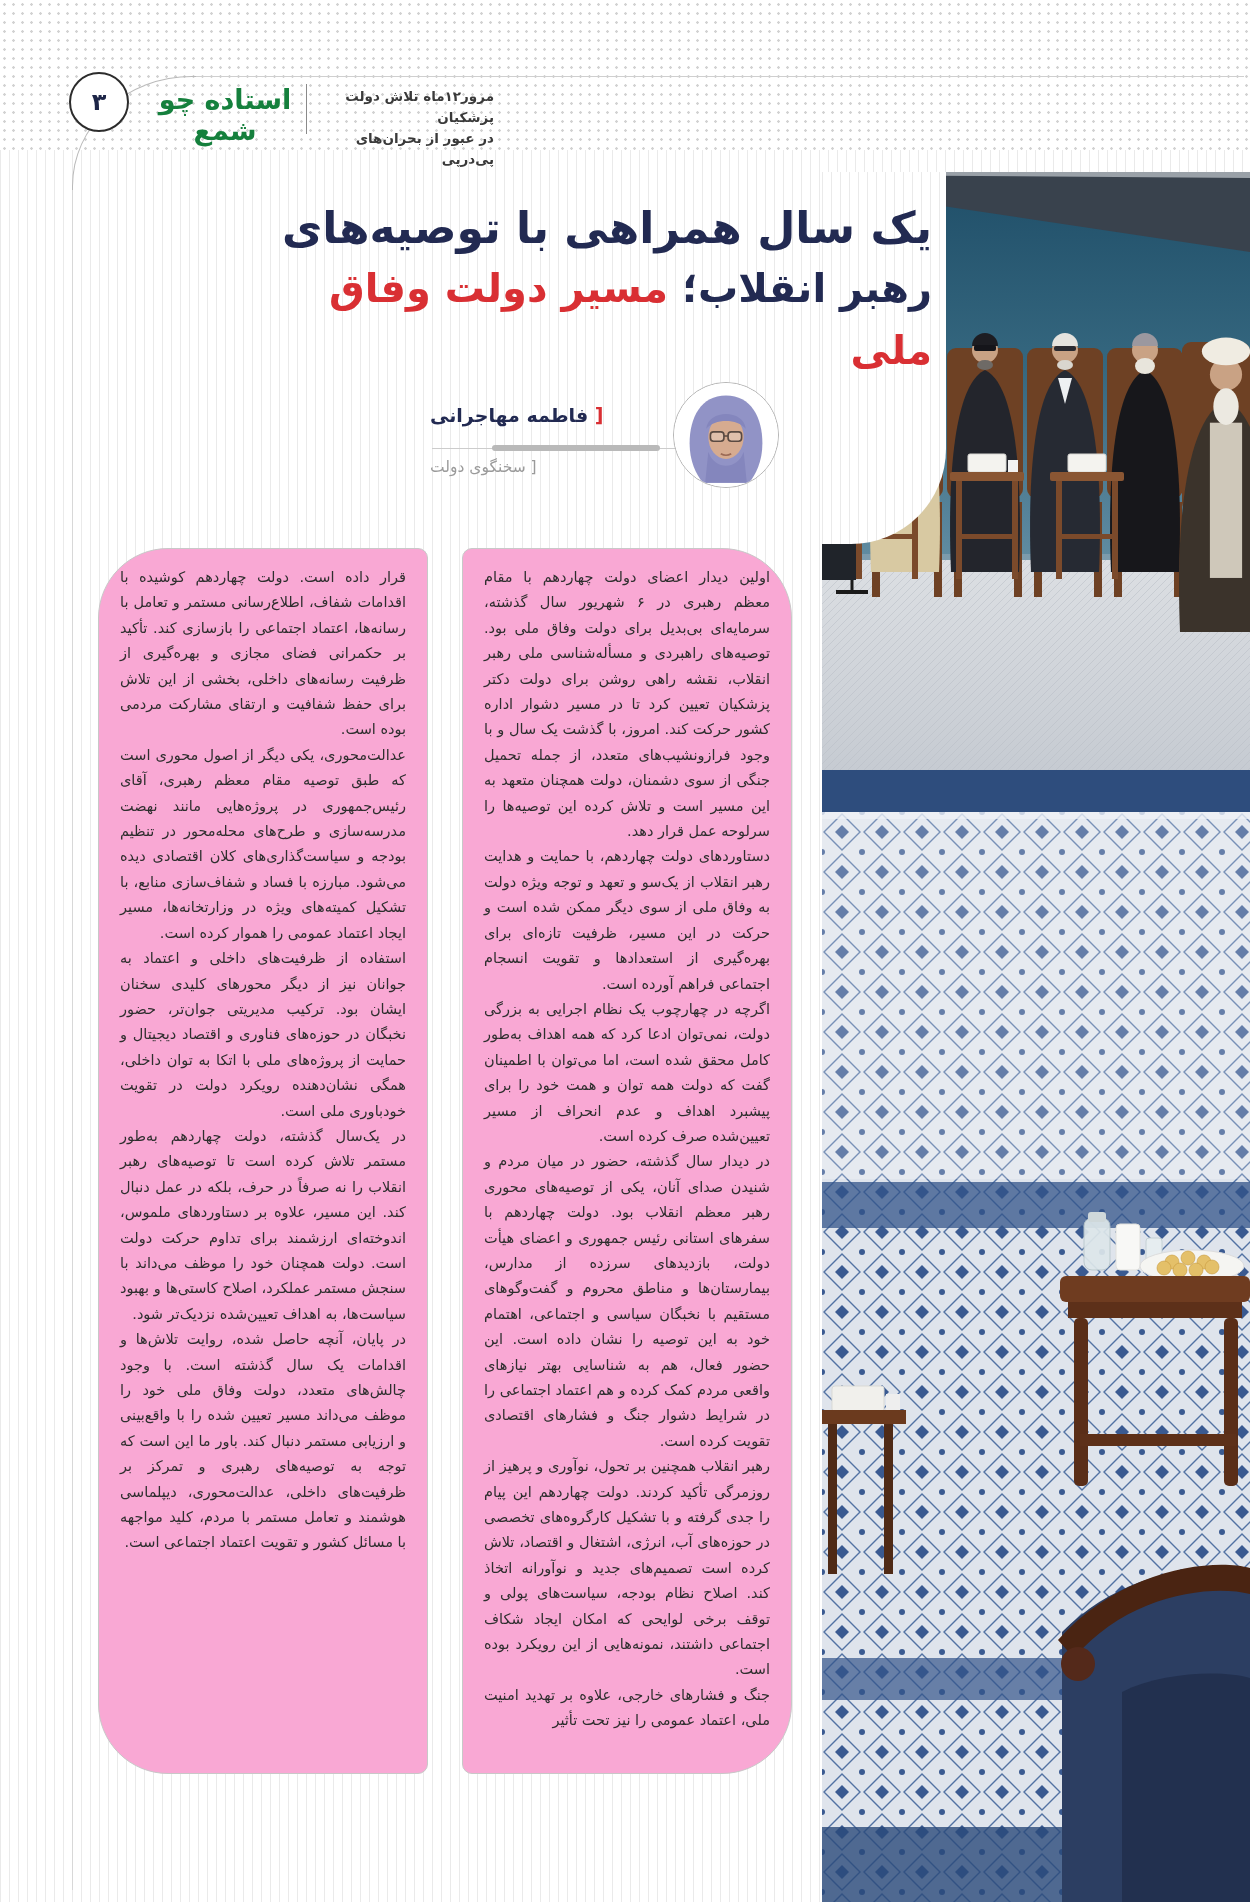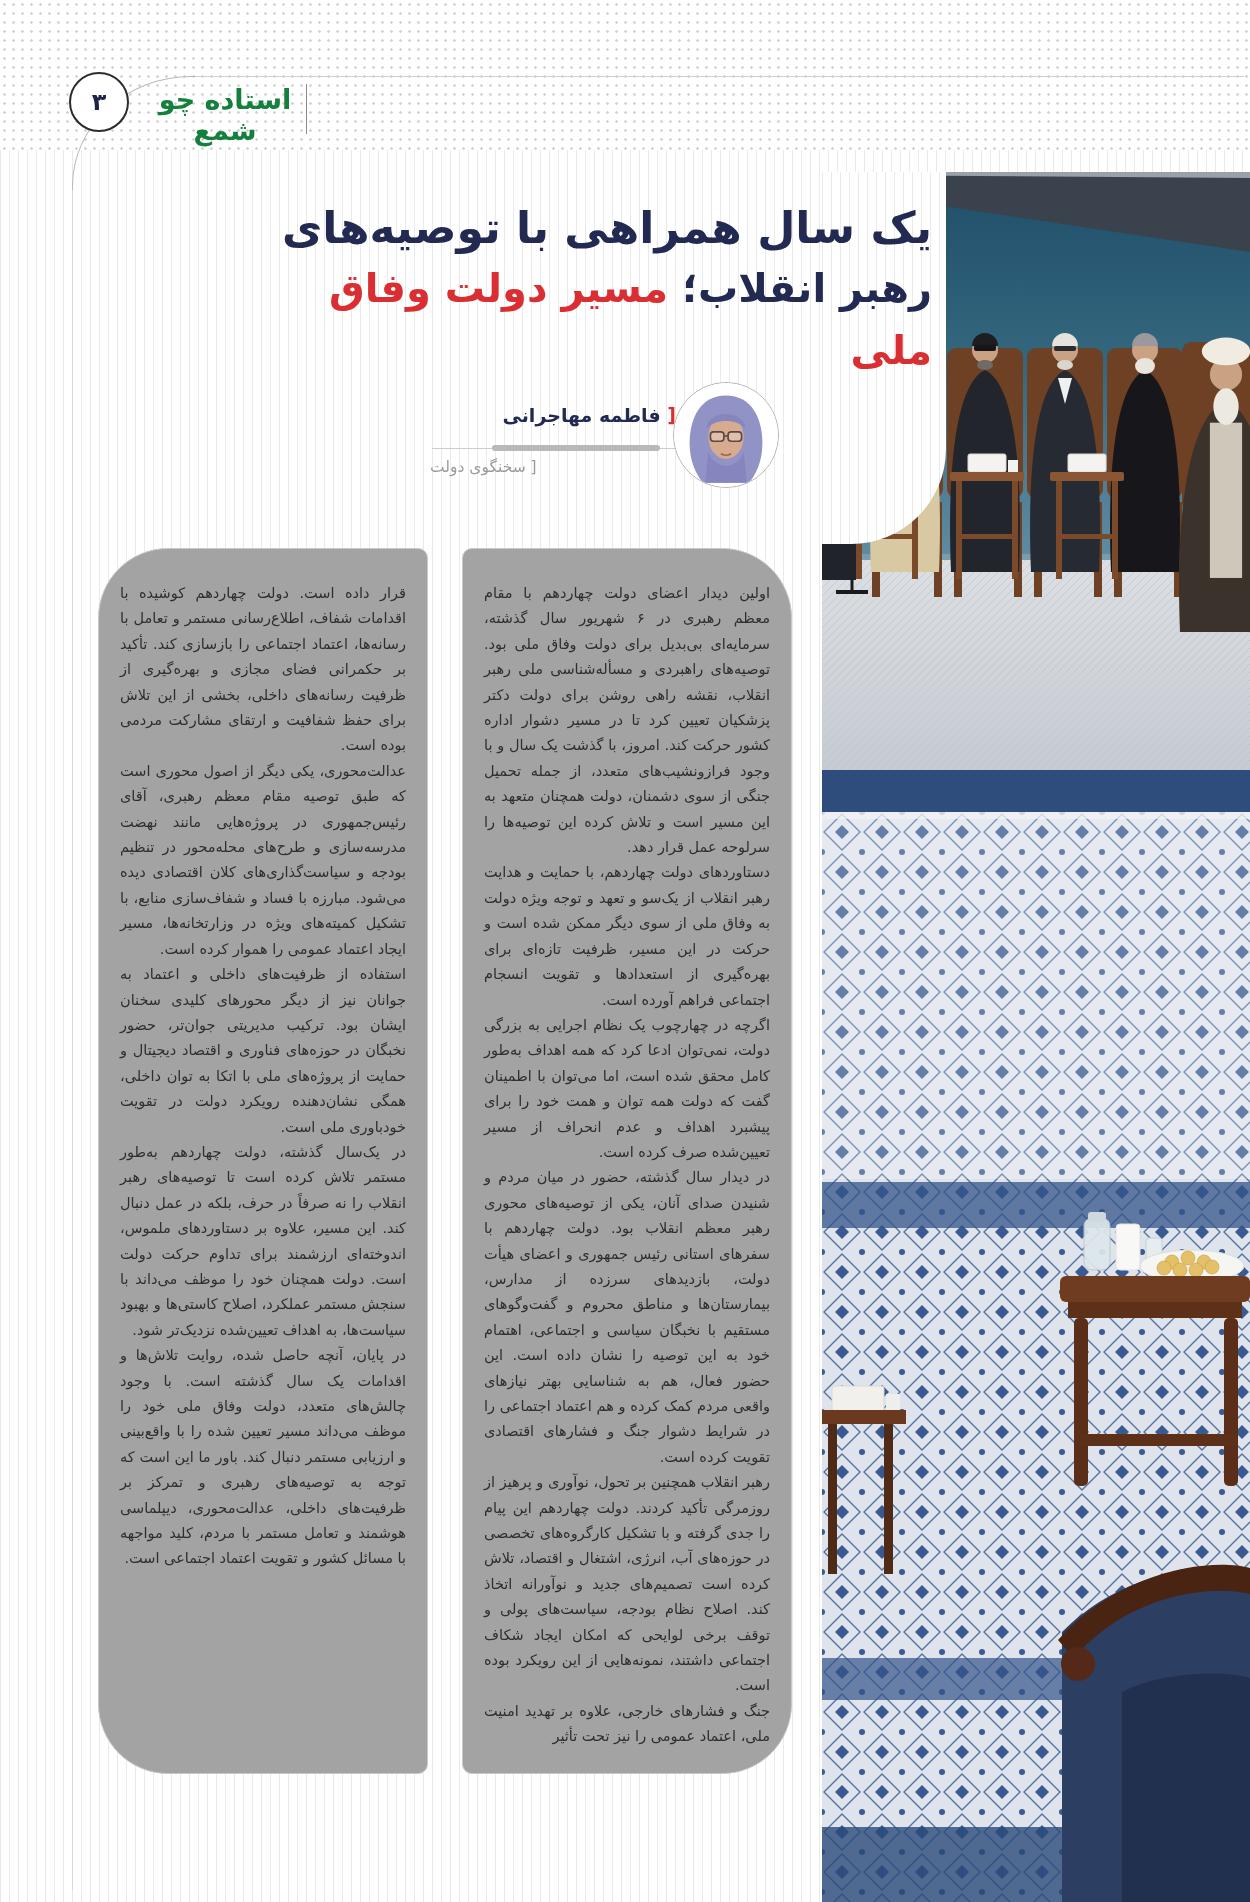--- a/index.html
+++ b/index.html
@@ -51,40 +51,40 @@
     position:absolute;left:250px;top:199px;width:682px;
     direction:rtl;text-align:right;font-weight:bold;color:#222a52;
   }
   .headline .l1{font-size:44px;line-height:58px;letter-spacing:-1px;}
   .headline .l2{font-size:40px;line-height:62px;letter-spacing:-1px;}
   .headline .red{color:#d92f33;}
 
   
   .byline-name{
     position:absolute;left:430px;top:404px;width:246px;
-    direction:rtl;text-align:right;font-size:19px;font-weight:bold;color:#222a52;
+    direction:rtl;text-align:left;font-size:19px;font-weight:bold;color:#222a52;
   }
   .byline-name .bracket{color:#d92f33;font-weight:bold;}
   .byline-rule{position:absolute;left:432px;top:448px;width:340px;height:0;border-top:1px solid #cccccc;}
   .byline-rule-bar{position:absolute;left:492px;top:445px;width:168px;height:6px;border-radius:3px;background:#b9b9b9;}
   .byline-role{
     position:absolute;left:430px;top:458px;width:236px;
     direction:rtl;text-align:left;font-size:15.5px;color:#9a9a9a;
   }
   .byline-role .bracket{color:#9a9a9a;}
   .byline-photo{
     position:absolute;left:673px;top:382px;width:104px;height:104px;border-radius:50%;
     overflow:hidden;background:#ffffff;border:1px solid #b5b5b5;
   }
 
   
   .col{
     position:absolute;top:548px;width:330px;height:1226px;
-    background:#a3a3a3;border:1px solid #c8c8c8;box-sizing:border-box;
-    padding:32px 21px 18px 21px;overflow:hidden;
+    background:#f9a8d4;border:1px solid #c8c8c8;box-sizing:border-box;
+    padding:16px 21px 18px 21px;overflow:hidden;
     direction:rtl;text-align:justify;
     font-size:14.5px;line-height:25.4px;color:#2e2e2e;
   }
   .col p{margin:0;}
   .col-right{left:462px;border-radius:10px 70px 70px 10px;}
   .col-left{left:98px;border-radius:70px 10px 10px 70px;}
 
   
   .photo{
     position:absolute;left:822px;top:172px;width:428px;height:1730px;overflow:hidden;background:#35677f;
@@ -106,20 +106,24 @@
   <div class="stripes"></div>
   <div class="frame-arc"></div>
   <div class="frame-top"></div>
   <div class="frame-left"></div>
 
   <div class="pagenum">
     <span>۳</span>
   </div>
   <div class="masthead">استاده چو شمع</div>
   <div class="header-divider"></div>
+  <div class="kicker">
+    <div>مرور۱۲ماه تلاش دولت پزشکیان</div>
+    <div>در عبور از بحران‌های پی‌درپی</div>
+  </div>
 
   <div class="photo">
     <svg viewBox="0 0 428 1730" preserveAspectRatio="none">
       <defs>
         <linearGradient id="wallG" x1="0" y1="0" x2="0" y2="1">
           <stop offset="0" stop-color="#1f4e68"></stop>
           <stop offset="0.45" stop-color="#35677f"></stop>
           <stop offset="1" stop-color="#6a94a9"></stop>
         </linearGradient>
         <linearGradient id="floorG" x1="0" y1="0" x2="0" y2="1">

